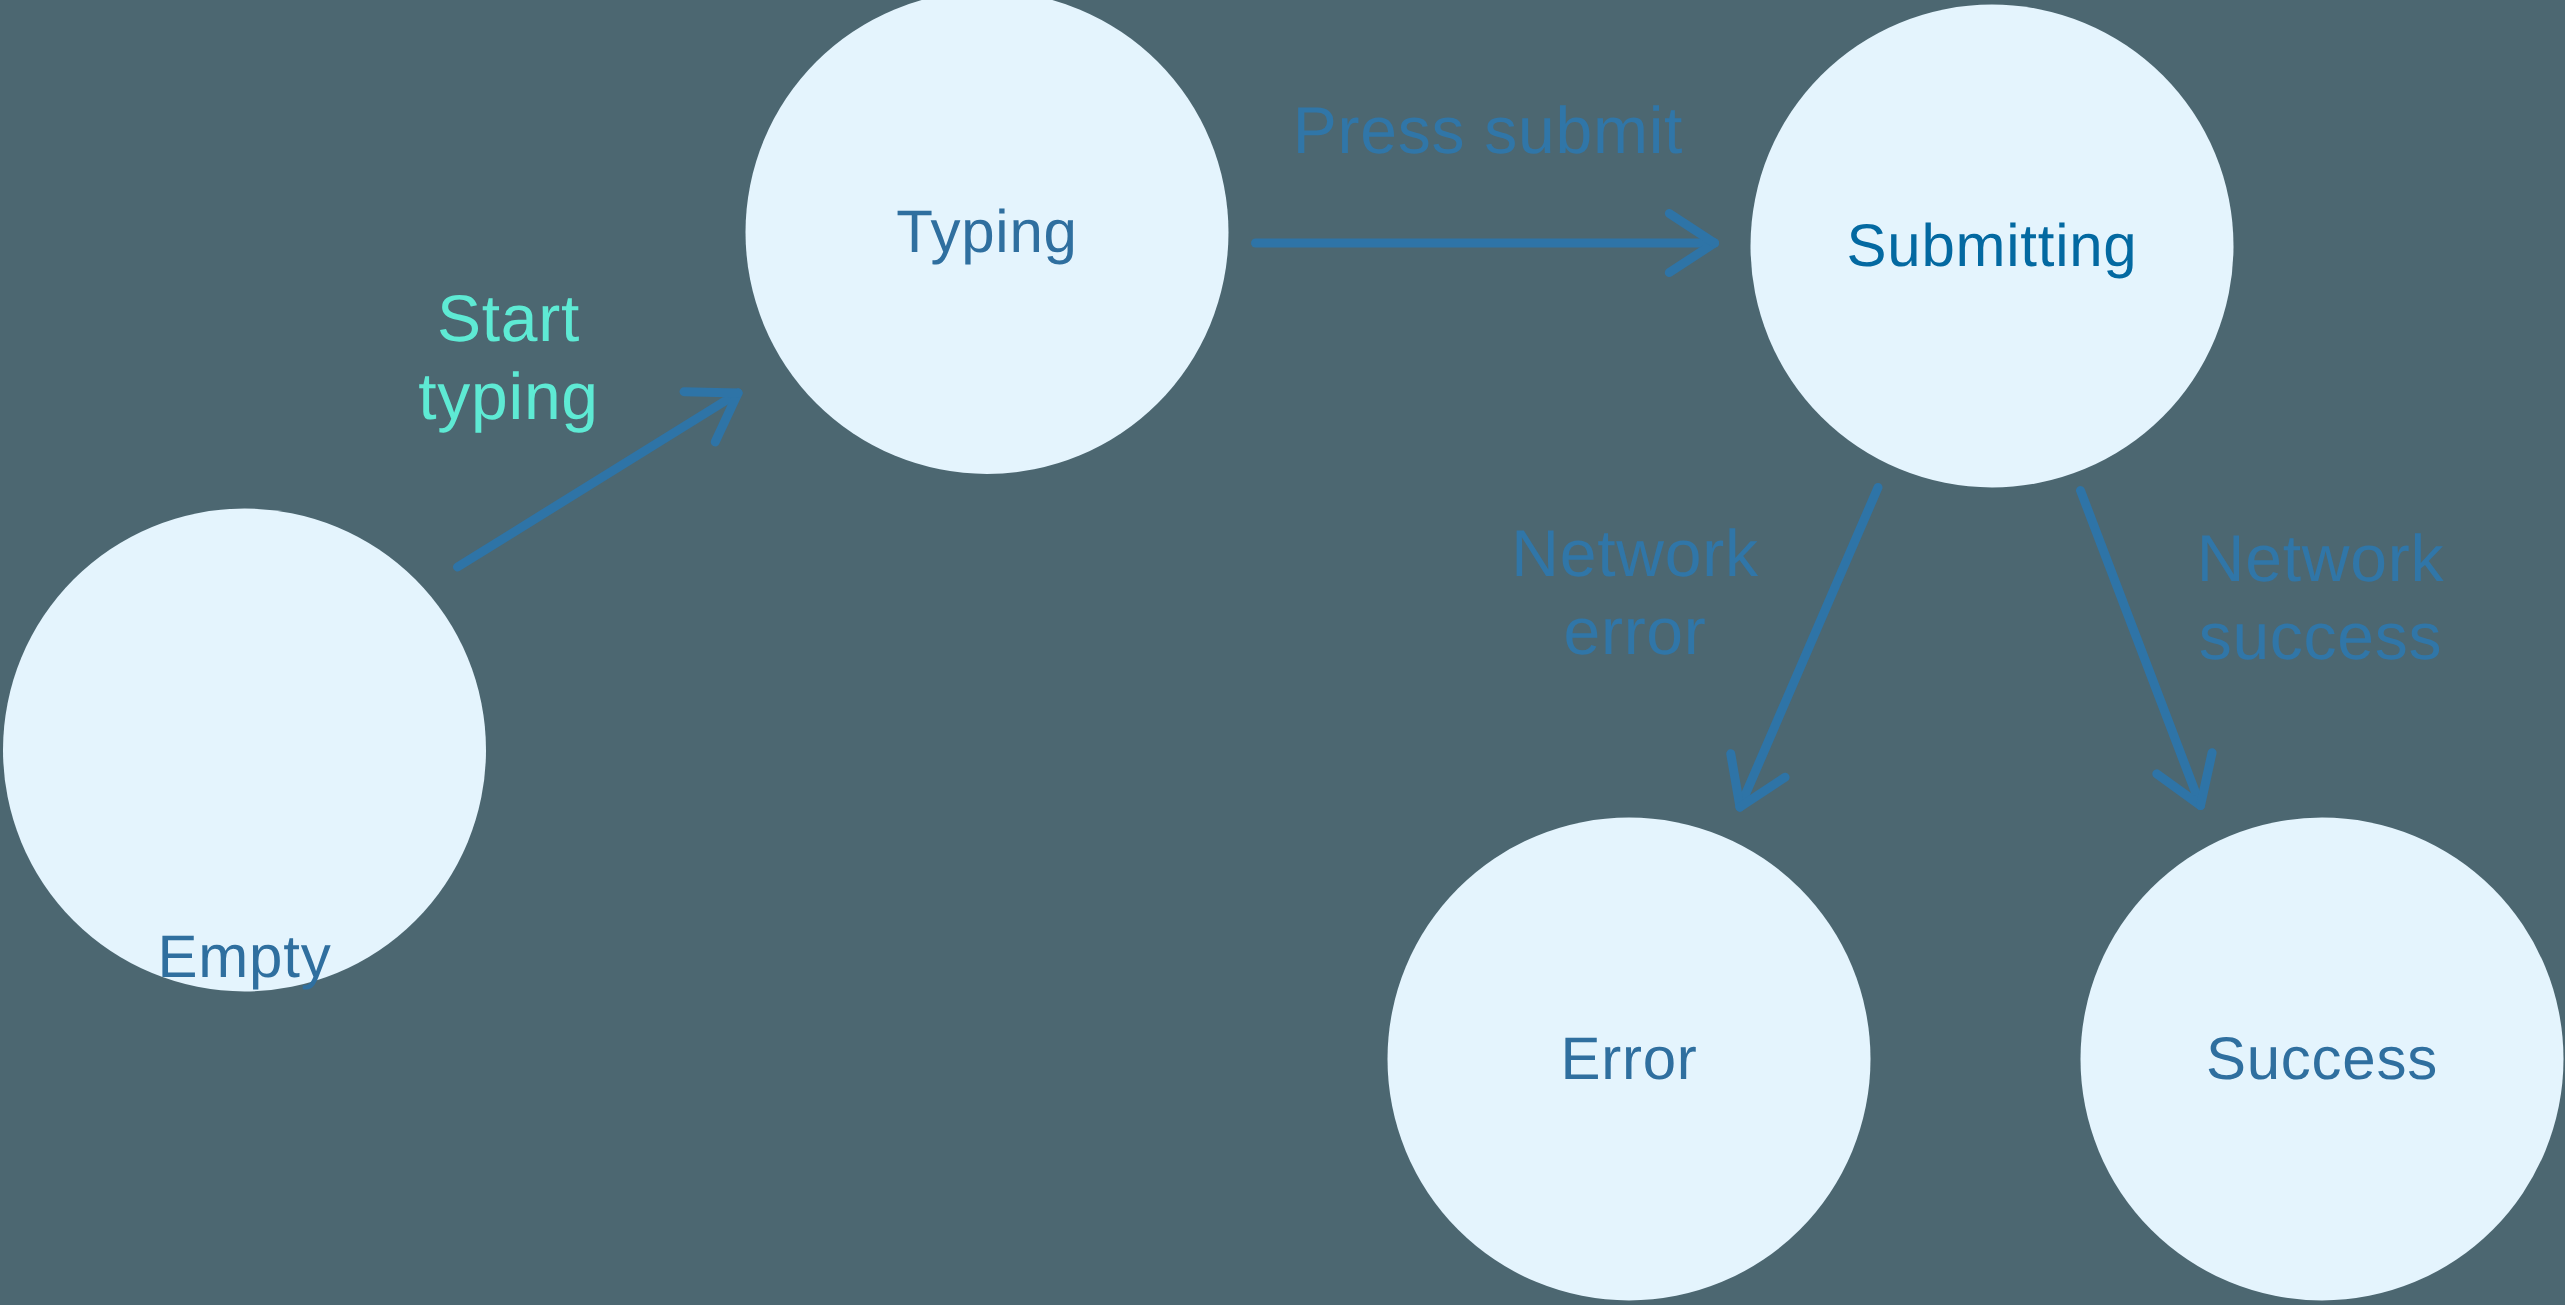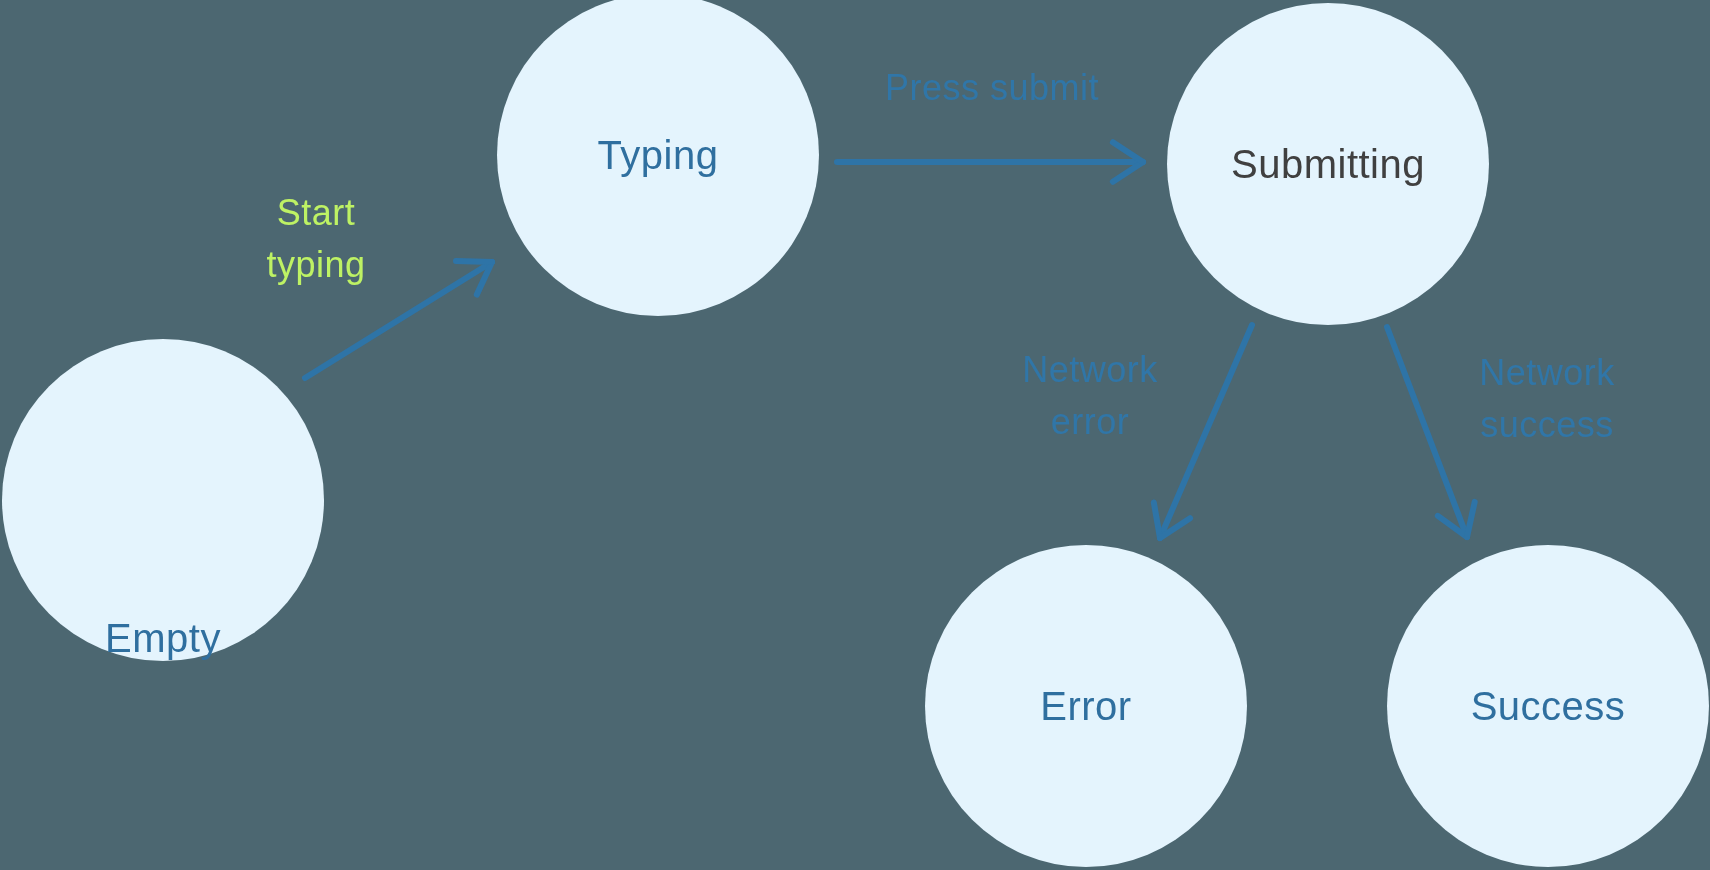--- a/index.html
+++ b/index.html
@@ -31,21 +31,21 @@
   }
   .state-node-label {
     font-size: 40px;
     font-weight: 500;
     letter-spacing: 0.5px;
   }
   .edge-label {
     position: absolute;
     transform: translate(-50%, -50%);
     text-align: center;
-    font-size: 36px;
+    font-size: 44px;
     font-weight: 500;
     line-height: 52px;
     letter-spacing: 0.5px;
     white-space: nowrap;
   }
 </style>
 </head>
 <body>
 
 <div id="stage" style="background: rgb(76, 103, 113);">
@@ -72,31 +72,31 @@
       </g>
     </svg>
   <div id="nodes-layer">
       <div class="state-node" style="left: 2px; top: 339px; width: 322px; height: 322px; background: rgb(228, 244, 253); align-items: flex-end;">
         <span class="state-node-label" style="color: rgb(47, 111, 159);">Empty</span>
       </div>
       <div class="state-node" style="left: 497px; top: -6px; width: 322px; height: 322px; background: rgb(228, 244, 253);">
         <span class="state-node-label" style="color: rgb(47, 111, 159);">Typing</span>
       </div>
       <div class="state-node" style="left: 1167px; top: 3px; width: 322px; height: 322px; background: rgb(228, 244, 253);">
-        <span class="state-node-label" style="color: #404040;">Submitting</span>
+        <span class="state-node-label" style="color: #0369a1;">Submitting</span>
       </div>
       <div class="state-node" style="left: 925px; top: 545px; width: 322px; height: 322px; background: rgb(228, 244, 253);">
         <span class="state-node-label" style="color: rgb(47, 111, 159);">Error</span>
       </div>
       <div class="state-node" style="left: 1387px; top: 545px; width: 322px; height: 322px; background: rgb(228, 244, 253);">
         <span class="state-node-label" style="color: rgb(47, 111, 159);">Success</span>
       </div>
     </div>
   <div id="labels-layer">
-      <div class="edge-label" style="left: 316px; top: 239px; color: #bef264;">
+      <div class="edge-label" style="left: 339px; top: 239px; color: #5eead4;">
         <div>Start</div>
         <div>typing</div>
       </div>
       <div class="edge-label" style="left: 992px; top: 88px; color: rgb(48, 118, 168);">
         <div>Press submit</div>
       </div>
       <div class="edge-label" style="left: 1090px; top: 396px; color: rgb(48, 118, 168);">
         <div>Network</div>
         <div>error</div>
       </div>

